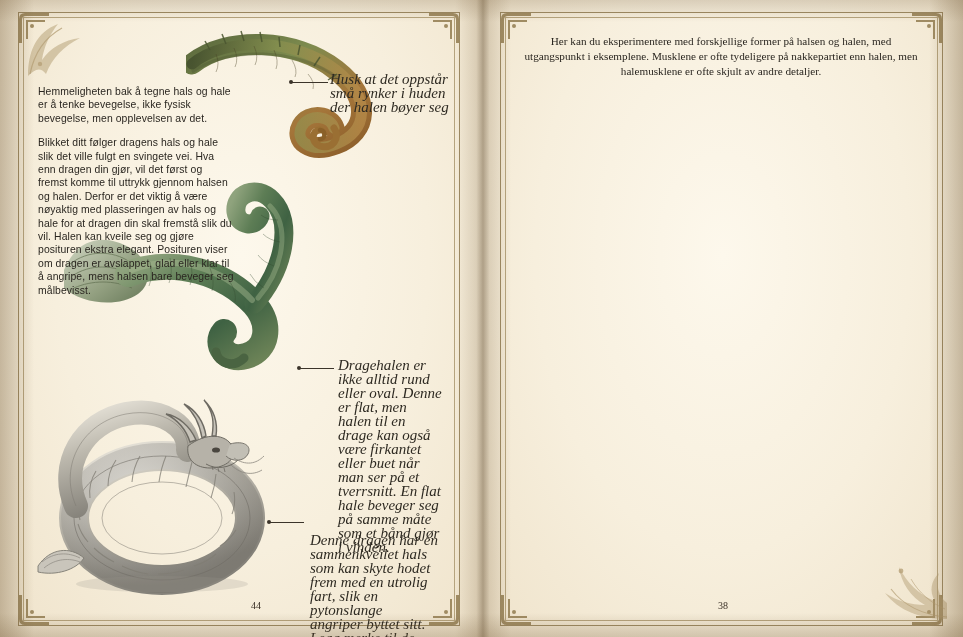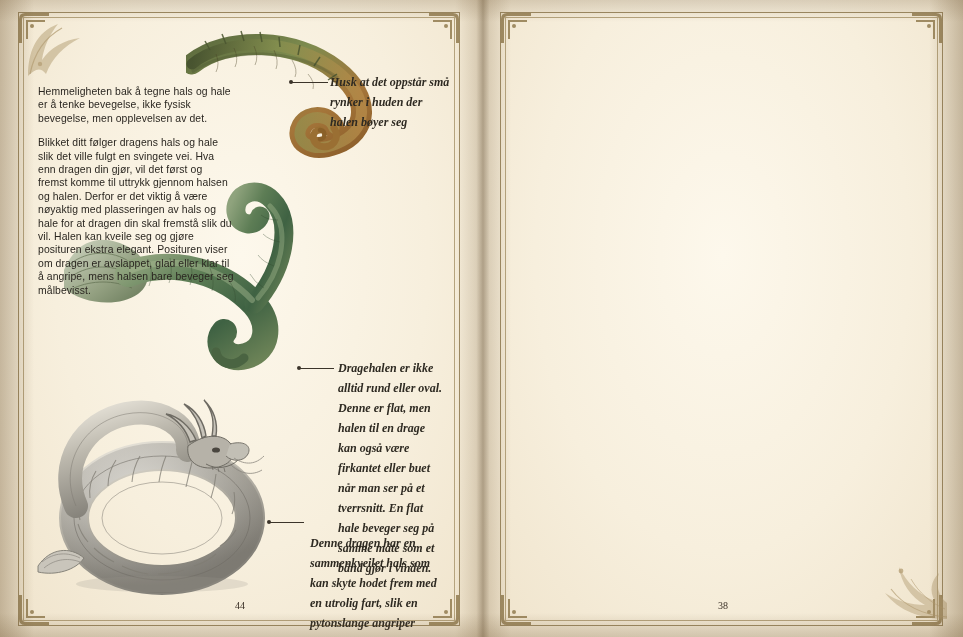--- a/index.html
+++ b/index.html
@@ -120,24 +120,23 @@
     color: #2a2620;
     font-family: "Liberation Serif", serif;
     font-size: 11.2px;
     line-height: 15px;
   }
 
   .caption {
     position: absolute;
     font-family: "Liberation Serif", serif;
     font-style: italic;
-    font-size: 12px;
-    line-height: 20px;
+    font-size: 15px;
+    line-height: 14px;
     color: #2e2a22;
-    font-weight: bold;
   }
   .cap-1 { left: 330px; top: 72px; width: 122px; }
   .cap-2 { left: 338px; top: 358px; width: 104px; }
   .cap-3 { left: 310px; top: 533px; width: 128px; }
 
   .leader {
     position: absolute;
     height: 1px;
     background: #3b342a;
   }
@@ -148,21 +147,21 @@
   }
 
   .folio {
     position: absolute;
     font-family: "Liberation Serif", serif;
     font-size: 10px;
     color: #3a3026;
     width: 40px;
     text-align: center;
   }
-  .folio-left  { left: 220px; top: 600px; }
+  .folio-left  { left: 236px; top: 600px; }
   .folio-right { left: 703px; top: 600px; }
 
   
   .art { position: absolute; }
 
   .art-neck   { left: 186px; top: 28px;  width: 260px; height: 220px; }
   .art-tail   { left: 58px;  top: 178px; width: 290px; height: 220px; }
   .art-coil   { left: 30px;  top: 370px; width: 270px; height: 230px; }
 </style>
 </head>
@@ -417,20 +416,21 @@
   <div class="leader-dot" style="left:289px; top:80px;"></div>
 
   <div class="caption cap-2">Dragehalen er ikke alltid rund eller oval. Denne er flat, men halen til en drage kan også være firkantet eller buet når man ser på et tverrsnitt. En flat hale beveger seg på samme måte som et bånd gjør i vinden.</div>
   <div class="leader" style="left:300px; top:368px; width:34px;"></div>
   <div class="leader-dot" style="left:297px; top:366px;"></div>
 
   <div class="caption cap-3">Denne dragen har en sammenkveilet hals som kan skyte hodet frem med en utrolig fart, slik en pytonslange angriper byttet sitt. Legg merke til de tykke platene som beskytter halsen mot angrep.</div>
   <div class="leader" style="left:270px; top:522px; width:34px;"></div>
   <div class="leader-dot" style="left:267px; top:520px;"></div>
 
+  <div class="right-intro">Her kan du eksperimentere med forskjellige former på halsen og halen, med utgangspunkt i eksemplene. Musklene er ofte tydeligere på nakkepartiet enn halen, men halemusklene er ofte skjult av andre detaljer.</div>
 
   <div class="folio folio-left">44</div>
   <div class="folio folio-right">38</div>
 
   <div class="gutter"></div>
   <div class="edge-left"></div>
   <div class="edge-right"></div>
   <div class="edge-top"></div>
   <div class="edge-bottom"></div>
 </div>

